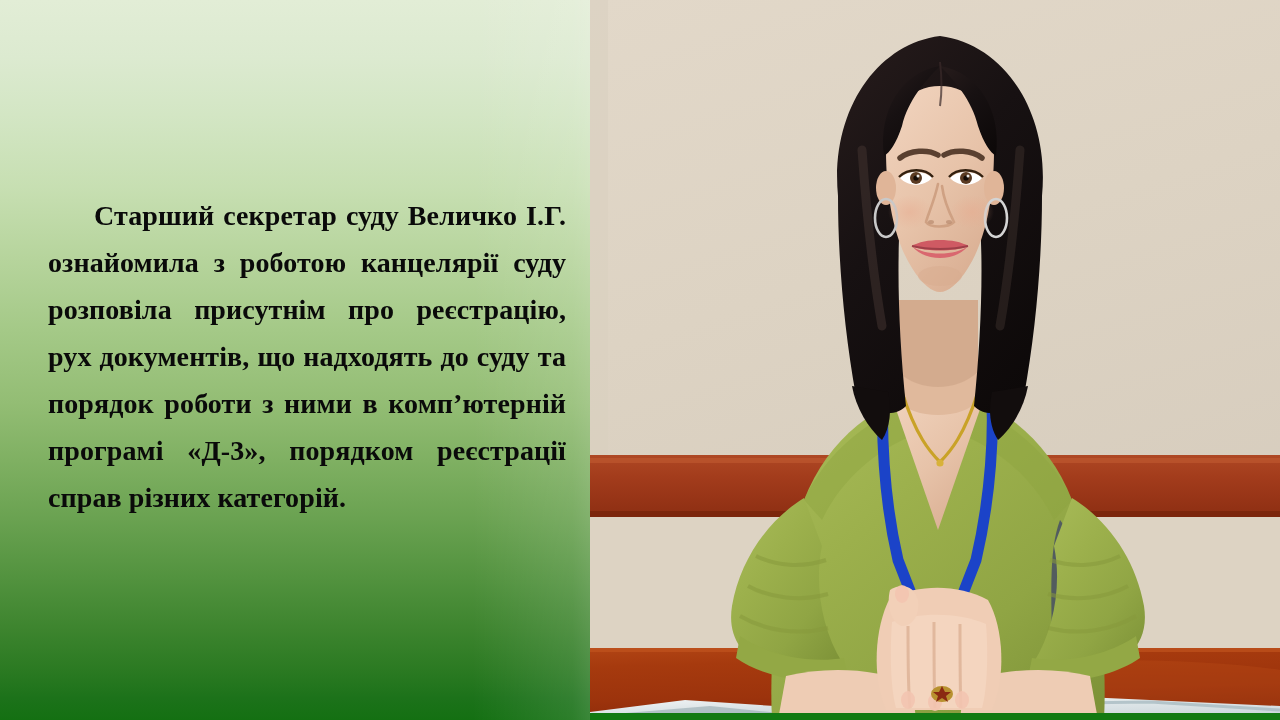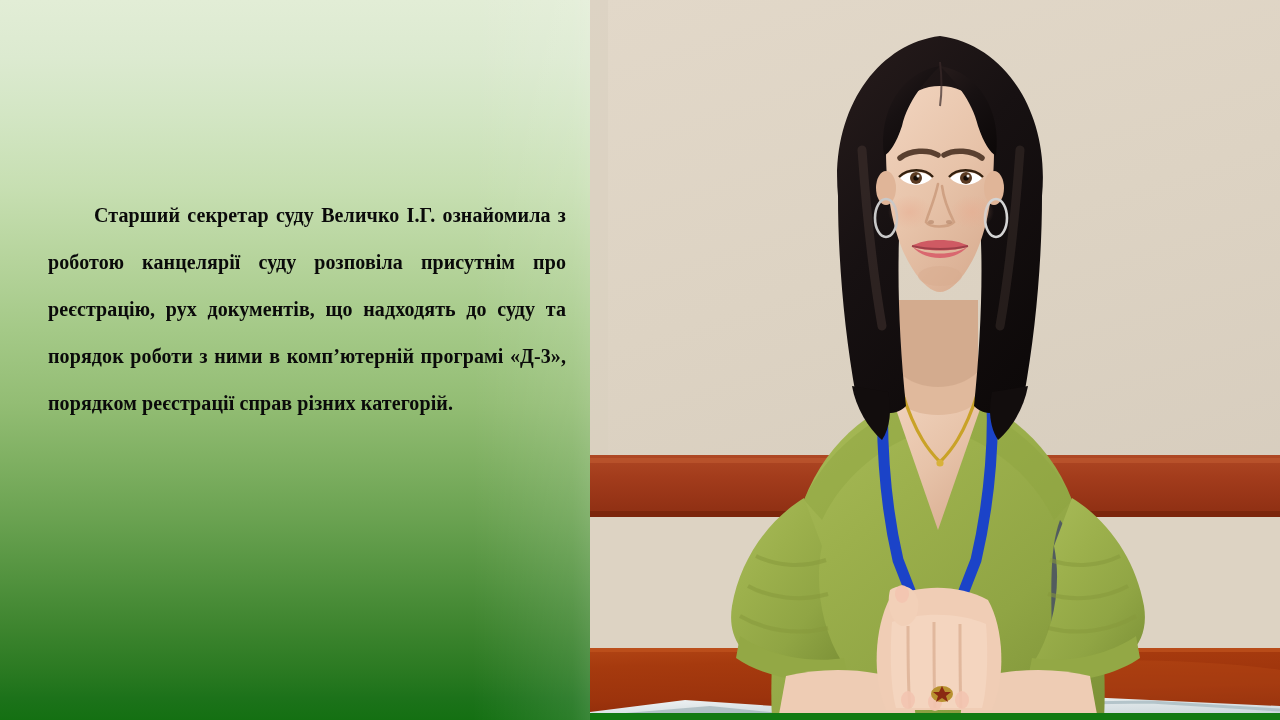--- a/index.html
+++ b/index.html
@@ -46,21 +46,21 @@
     background:linear-gradient(to right, rgba(255,255,255,0) 80%, rgba(255,255,255,0.10) 97%, rgba(255,255,255,0.16) 100%);
     pointer-events:none;
   }
   .body-text {
     position:absolute;
     left:48px;
     top:192px;
     width:518px;
     font-family:"Liberation Serif", serif;
     font-weight:bold;
-    font-size:20px;
+    font-size:28px;
     line-height:47px;
     color:#0a0a0a;
     text-align:justify;
     text-justify:inter-word;
     text-indent:46px;
     letter-spacing:0.1px;
     z-index:2;
   }
 
   

